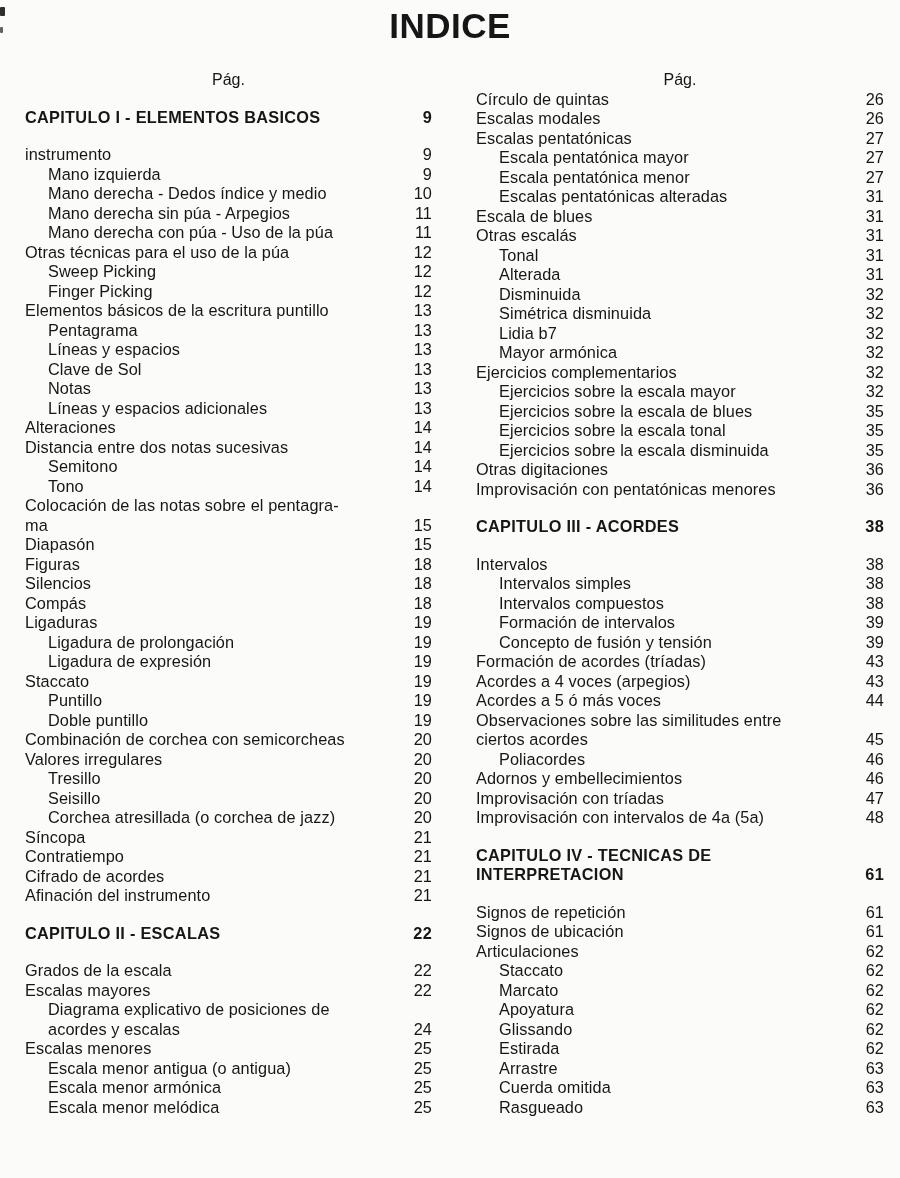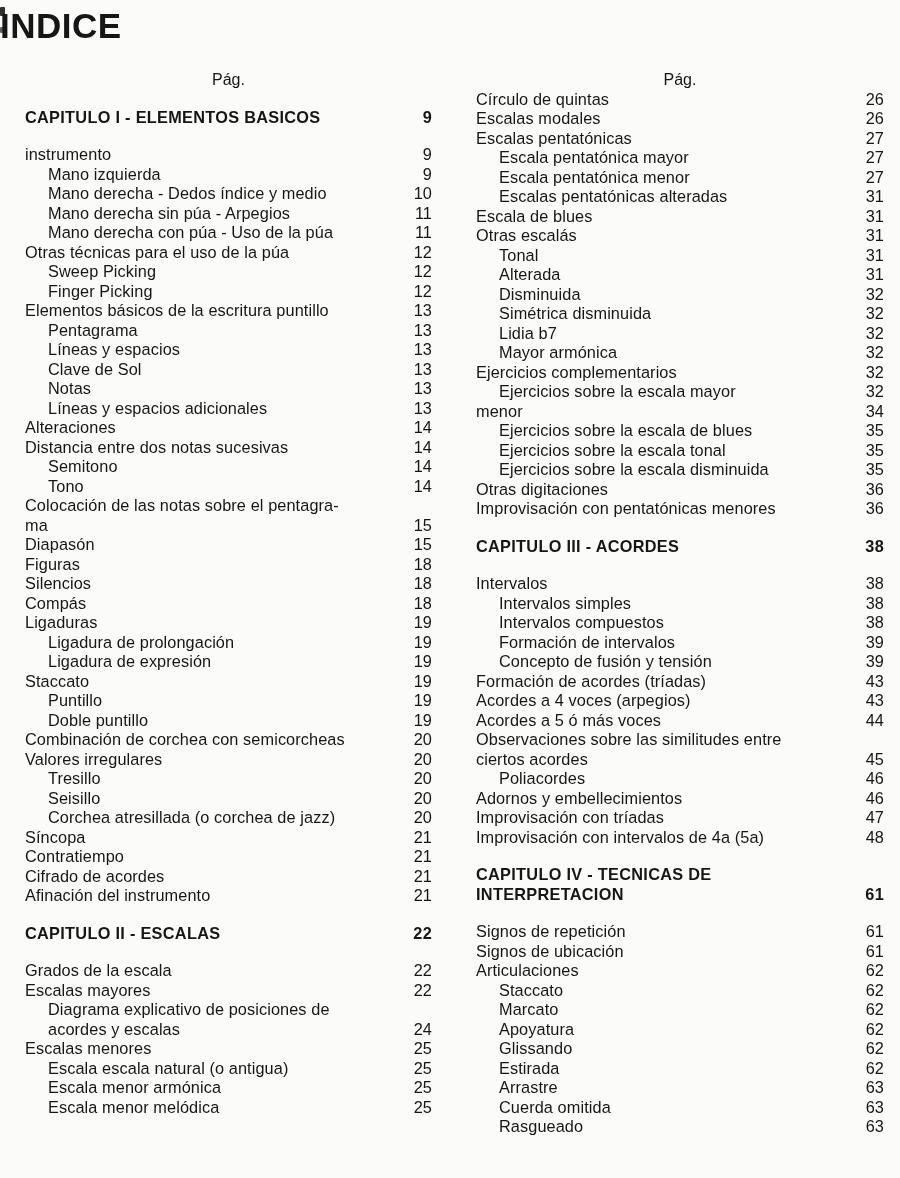--- a/index.html
+++ b/index.html
@@ -17,20 +17,21 @@
     width: 900px;
     height: 1178px;
   }
   .page-title {
     position: absolute;
     top: 6px;
     left: 0;
     width: 100%;
     box-sizing: border-box;
     padding-left: 0;
+    text-align: center;
     font-size: 35px;
     font-weight: 700;
     letter-spacing: 0.5px;
   }
   .col {
     position: absolute;
     top: 70px;
   }
   .col-left  { left: 25px;  width: 407px; }
   .col-right { left: 476px; width: 408px; }
@@ -252,21 +253,21 @@
       </div>
       <div class="row sub">
         <span class="t">acordes y escalas</span>
         <span class="p">24</span>
       </div>
       <div class="row entry">
         <span class="t">Escalas menores</span>
         <span class="p">25</span>
       </div>
       <div class="row sub">
-        <span class="t">Escala escala natural (o antigua)</span>
+        <span class="t">Escala menor antigua (o antigua)</span>
         <span class="p">25</span>
       </div>
       <div class="row sub">
         <span class="t">Escala menor armónica</span>
         <span class="p">25</span>
       </div>
       <div class="row sub">
         <span class="t">Escala menor melódica</span>
         <span class="p">25</span>
       </div>
@@ -331,24 +332,20 @@
         <span class="p">32</span>
       </div>
       <div class="row entry">
         <span class="t">Ejercicios complementarios</span>
         <span class="p">32</span>
       </div>
       <div class="row sub">
         <span class="t">Ejercicios sobre la escala mayor</span>
         <span class="p">32</span>
       </div>
-      <div class="row entry">
-        <span class="t">menor</span>
-        <span class="p">34</span>
-      </div>
       <div class="row sub">
         <span class="t">Ejercicios sobre la escala de blues</span>
         <span class="p">35</span>
       </div>
       <div class="row sub">
         <span class="t">Ejercicios sobre la escala tonal</span>
         <span class="p">35</span>
       </div>
       <div class="row sub">
         <span class="t">Ejercicios sobre la escala disminuida</span>

